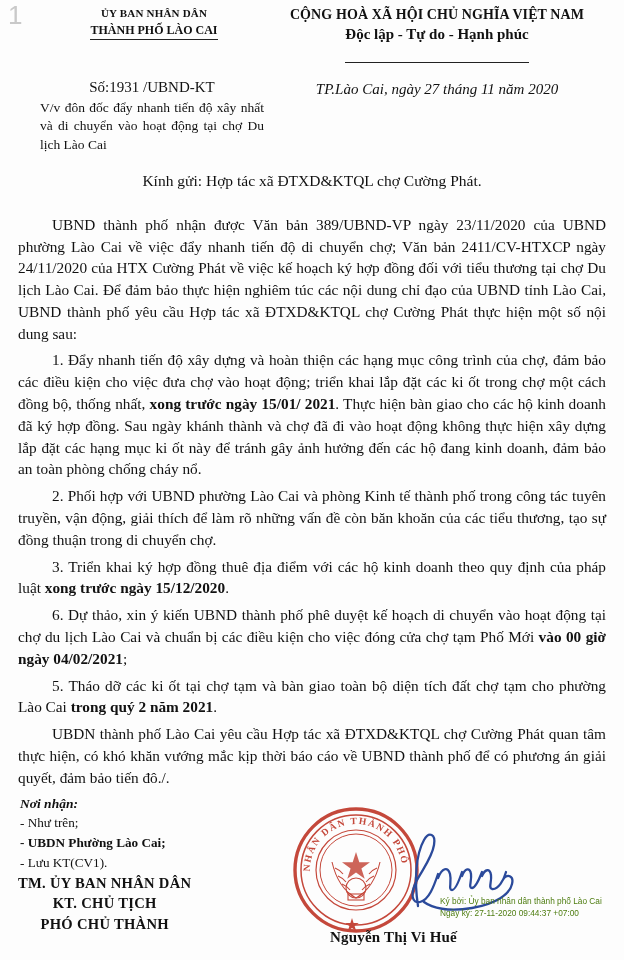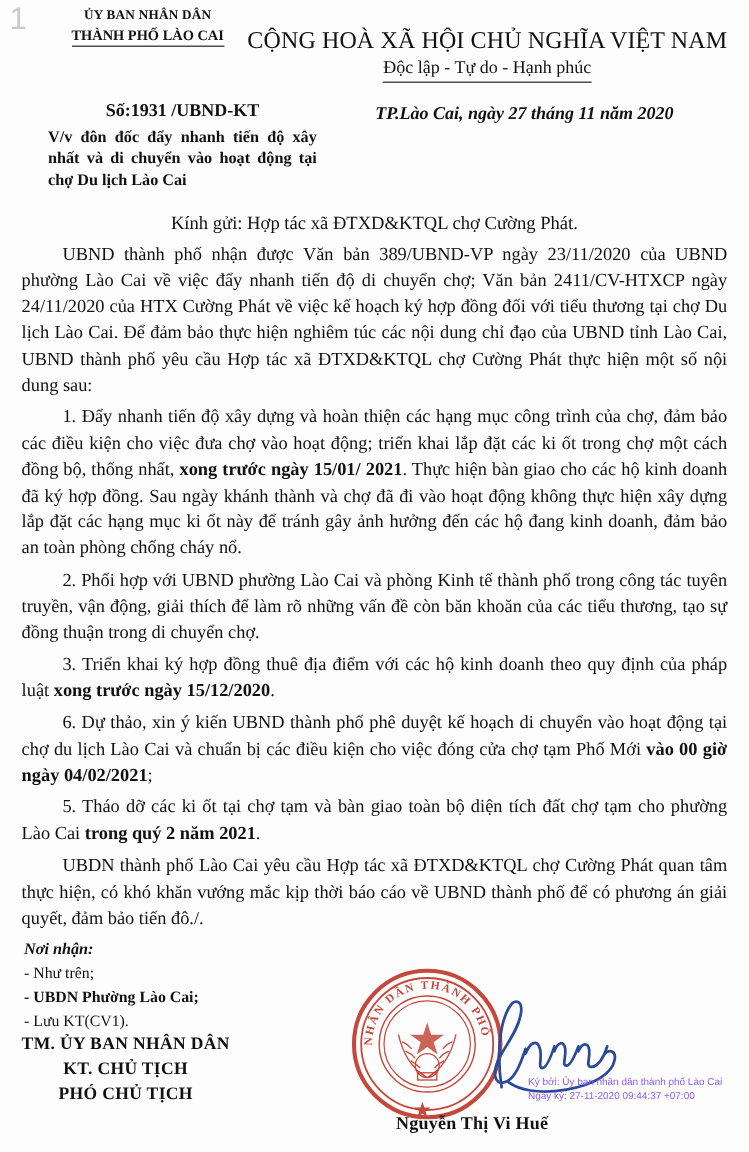--- a/index.html
+++ b/index.html
@@ -52,44 +52,42 @@
   }
   .org-line2 {
     font-size: 12px;
     font-weight: bold;
     line-height: 1.28;
     display: inline-block;
     border-bottom: 1.4px solid #222;
     padding-bottom: 1px;
   }
   .nation-line1 {
-    font-size: 20px;
-    font-weight: normal;
+    font-size: 14px;
+    font-weight: bold;
     line-height: 1.3;
     letter-spacing: .1px;
     white-space: nowrap;
-    margin-top: 15px;
   }
   .nation-line2 {
     font-size: 15px;
-    font-weight: normal;
+    font-weight: bold;
     line-height: 1.3;
     display: inline-block;
     border-bottom: 1.4px solid #222;
-    padding-bottom: 0;
+    padding-bottom: 17px;
     margin-top: 1px;
   }
 
   
   .doc-meta {
     display: flex;
     flex-direction: row;
     align-items: flex-start;
     margin-top: 14px;
-    font-weight: bold;
   }
   .meta-left  { width: 250px; text-align: center; padding-left: 18px; }
   .meta-right { flex: 1; text-align: center; padding-top: 2px; }
 
   .doc-number { font-size: 15px; line-height: 1.35; }
   .doc-subject {
     font-size: 13.5px;
     line-height: 1.36;
     text-align: justify;
     text-align-last: left;
@@ -105,21 +103,21 @@
 
   
   .recipient {
     text-align: center;
     font-size: 15.5px;
     margin-top: 16px;
     line-height: 1.4;
   }
 
   
-  .body-block { margin-top: 4px; }
+  .body-block { margin-top: 22px; }
   .para {
     font-size: 15.3px;
     line-height: 1.425;
     text-align: justify;
     text-indent: 34px;
     margin: 0 0 5px 0;
     hyphens: none;
   }
   .para b { font-weight: bold; }
 
@@ -180,21 +178,21 @@
     z-index: 4;
   }
 
   
   .digital-sig {
     position: absolute;
     left: 440px;
     top: 896px;
     z-index: 6;
     font-family: "Liberation Sans", sans-serif;
-    color: #8b5cf6;
+    color: #4d7c0f;
   }
   .digital-sig div {
     font-size: 8.3px;
     line-height: 1.42;
     white-space: nowrap;
   }
 
   .name-wrap {
     position: absolute;
     left: 330px;
@@ -254,21 +252,21 @@
   <div class="footer">
     <div class="foot-left">
       <div class="recv-title">Nơi nhận:</div>
       <div class="recv-item">- Như trên;</div>
       <div class="recv-item strong">- UBDN Phường Lào Cai;</div>
       <div class="recv-item">- Lưu KT(CV1).</div>
     </div>
     <div class="foot-right">
       <div class="sig-line">TM. ỦY BAN NHÂN DÂN</div>
       <div class="sig-line">KT. CHỦ TỊCH</div>
-      <div class="sig-line">PHÓ CHỦ TỊCH</div>
+      <div class="sig-line">PHÓ CHỦ THÀNH</div>
     </div>
   </div>
 
   <svg class="seal" viewBox="0 0 128 128">
     <circle cx="64" cy="64" r="61" fill="none" stroke="#c0392b" stroke-width="3.4"></circle>
     <circle cx="64" cy="64" r="55" fill="none" stroke="#c0392b" stroke-width="1.5"></circle>
     <circle cx="64" cy="64" r="40" fill="none" stroke="#c0392b" stroke-width="1.2"></circle>
     <circle cx="64" cy="64" r="36" fill="none" stroke="#c0392b" stroke-width="1"></circle>
     <defs>
       <path id="sealArc" d="M 64,64 m -46,0 a 46,46 0 1,1 92,0" fill="none"></path>

